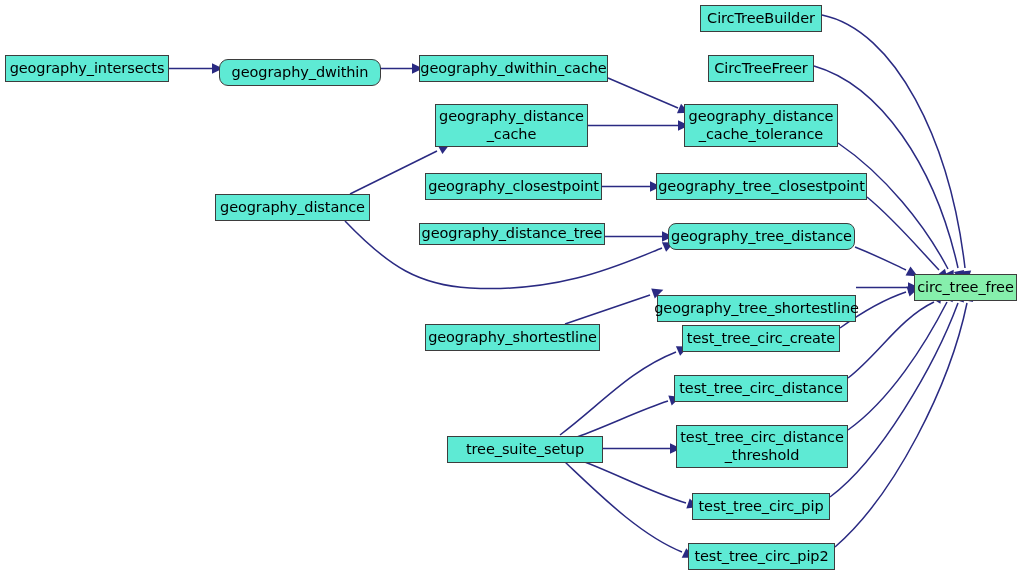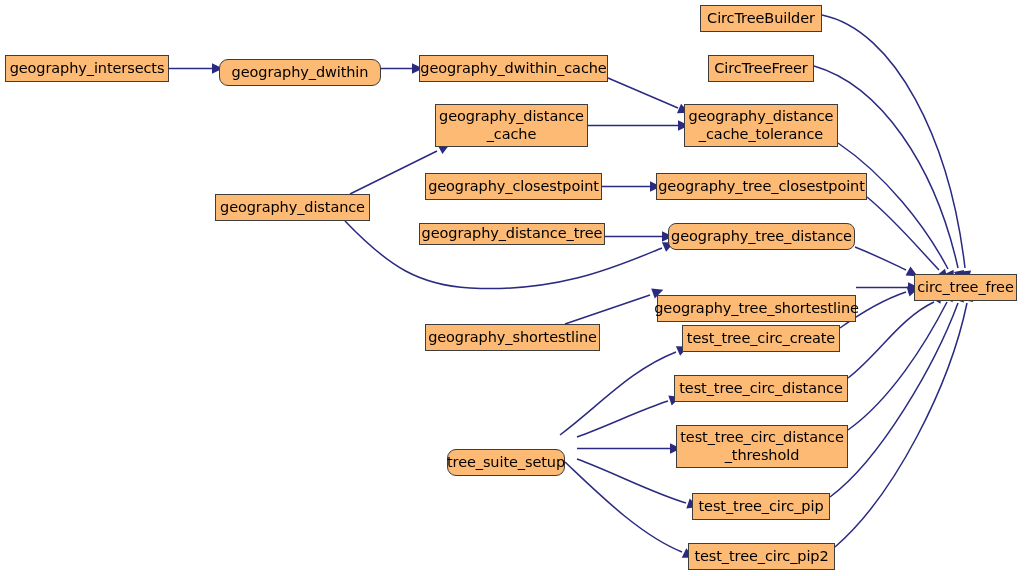--- a/index.html
+++ b/index.html
@@ -22,33 +22,33 @@
     left: 0;
     top: 0;
     width: 1031px;
     height: 576px;
     pointer-events: none;
   }
   .node {
     position: absolute;
     box-sizing: border-box;
     border: 1.6px solid #3d3d3d;
-    background: #fdba74;
+    background: #5eead4;
     color: #000000;
     font-size: 14.5px;
     line-height: 1.18;
     display: flex;
     align-items: center;
     justify-content: center;
     text-align: center;
     white-space: pre-line;
     letter-spacing: -0.1px;
   }
   .node.highlight {
-    background: #fdba74;
+    background: #86efac;
   }
 </style>
 </head>
 <body>
 
 <div id="callgraph">
   <svg id="edge-layer" viewBox="0 0 1031 576" xmlns="http://www.w3.org/2000/svg">
       <g>
         <path d="M169,68.5 L212,68.5" fill="none" stroke="#2a2a82" stroke-width="1.5"></path>
         <polygon points="0,-5.2 11,0 0,5.2" fill="#2a2a82" transform="translate(212,68.5) rotate(0)"></polygon>
@@ -165,17 +165,17 @@
       <div class="node" style="left: 656px; top: 173px; width: 211px; height: 27px;">geography_tree_closestpoint</div>
       <div class="node" style="left: 215px; top: 194px; width: 155px; height: 27px;">geography_distance</div>
       <div class="node" style="left: 419px; top: 223px; width: 186px; height: 22px;">geography_distance_tree</div>
       <div class="node" style="left: 668px; top: 223px; width: 187px; height: 27px; border-radius: 8px;">geography_tree_distance</div>
       <div class="node" style="left: 657px; top: 274px; width: 199px; height: 27px; margin-top: 21px;">geography_tree_shortestline</div>
       <div class="node" style="left: 425px; top: 324px; width: 175px; height: 27px;">geography_shortestline</div>
       <div class="node" style="left: 682px; top: 325px; width: 158px; height: 27px;">test_tree_circ_create</div>
       <div class="node" style="left: 674px; top: 375px; width: 174px; height: 27px;">test_tree_circ_distance</div>
       <div class="node" style="left: 676px; top: 425px; width: 172px; height: 43px;">test_tree_circ_distance
 _threshold</div>
-      <div class="node" style="left: 447px; top: 449px; width: 118px; height: 27px; border-radius: 9px;">tree_suite_setup</div>
+      <div class="node" style="left: 447px; top: 436px; width: 156px; height: 27px;">tree_suite_setup</div>
       <div class="node" style="left: 692px; top: 493px; width: 138px; height: 27px;">test_tree_circ_pip</div>
       <div class="node" style="left: 688px; top: 543px; width: 147px; height: 27px;">test_tree_circ_pip2</div>
     </div>
 </div>
 
 </body></html>

